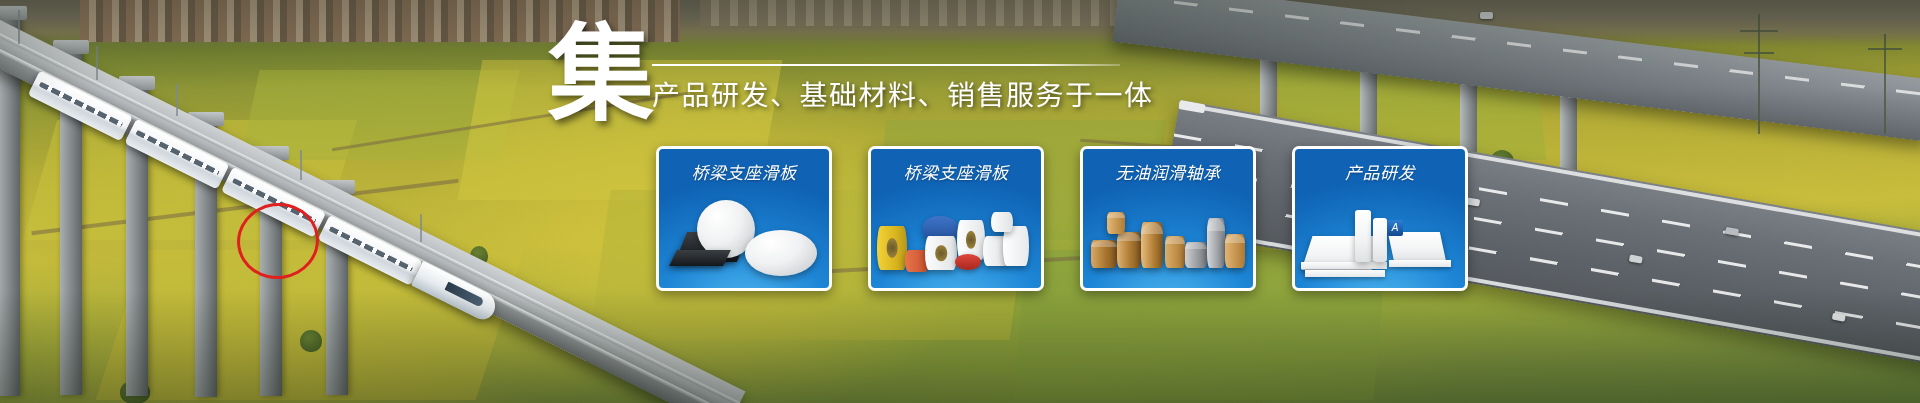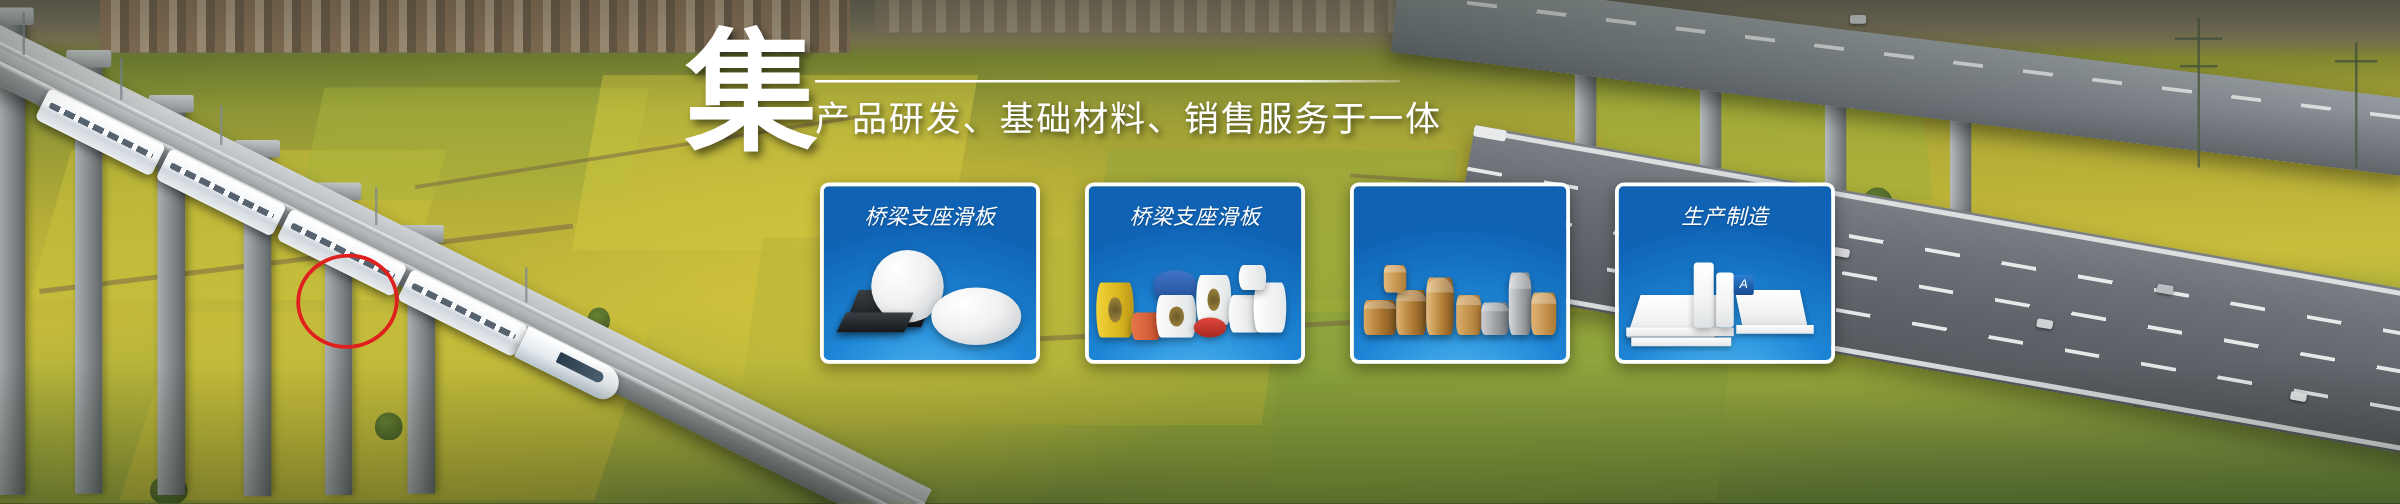--- a/index.html
+++ b/index.html
@@ -432,34 +432,35 @@
             <span class="hole"></span>
           </div>
         <div class="ring" style="left:84px;top:62px;width:26px;height:16px;background:linear-gradient(180deg,#e0473c,#a8281f);"></div>
         <div class="roll" style="left:112px;top:44px;width:26px;height:30px;background:linear-gradient(90deg,#fafbfb,#dcdfe1);"></div>
         <div class="roll" style="left:132px;top:34px;width:26px;height:40px;background:linear-gradient(90deg,#ffffff,#e6e9eb);"></div>
         <div class="roll" style="left:120px;top:20px;width:22px;height:20px;background:linear-gradient(90deg,#fcfcfc,#dfe2e4);"></div>
       </div>
     </div>
 
     <div class="card">
+      <div class="card-title">无油润滑轴承</div>
       <div class="card-art">
         <div class="bush" style="left:8px;top:48px;width:26px;height:28px;background:linear-gradient(90deg,#d9a964,#a9762f 55%,#7d5420);"></div>
         <div class="bush" style="left:34px;top:40px;width:24px;height:36px;background:linear-gradient(90deg,#e0b271,#ad7a33 55%,#7e5521);"></div>
         <div class="bush" style="left:58px;top:30px;width:22px;height:46px;background:linear-gradient(90deg,#e6bd7e,#b58138 55%,#81571f);"></div>
         <div class="bush" style="left:82px;top:44px;width:20px;height:32px;background:linear-gradient(90deg,#dcae6a,#a97630);"></div>
         <div class="bush" style="left:102px;top:50px;width:22px;height:26px;background:linear-gradient(90deg,#cfcfd2,#9a9ea2 55%,#76797d);"></div>
         <div class="bush" style="left:124px;top:26px;width:18px;height:50px;background:linear-gradient(90deg,#d6d8da,#a2a6aa 55%,#7b7f83);"></div>
         <div class="bush" style="left:142px;top:42px;width:20px;height:34px;background:linear-gradient(90deg,#e1b474,#ae7a32);"></div>
         <div class="bush" style="left:24px;top:20px;width:18px;height:22px;background:linear-gradient(90deg,#e3b878,#b07c33);"></div>
       </div>
     </div>
 
     <div class="card">
-      <div class="card-title">生产制造</div>
+      <div class="card-title">产品研发</div>
       <div class="card-art">
         <div class="blockw" style="left:12px;top:44px;width:70px;height:34px;transform:skewX(-18deg);"></div>
         <div class="sheet" style="left:6px;top:70px;width:86px;"></div>
         <div class="sheet" style="left:10px;top:78px;width:80px;"></div>
         <div class="blockw" style="left:60px;top:18px;width:16px;height:52px;border-radius:3px;"></div>
         <div class="blockw" style="left:78px;top:26px;width:14px;height:44px;border-radius:3px;"></div>
         <div class="blockw" style="left:96px;top:40px;width:52px;height:30px;transform:skewX(12deg);"></div>
         <div class="sheet" style="left:94px;top:68px;width:62px;"></div>
         <div class="chip-blue" style="left:92px;top:28px;">A</div>
       </div>

